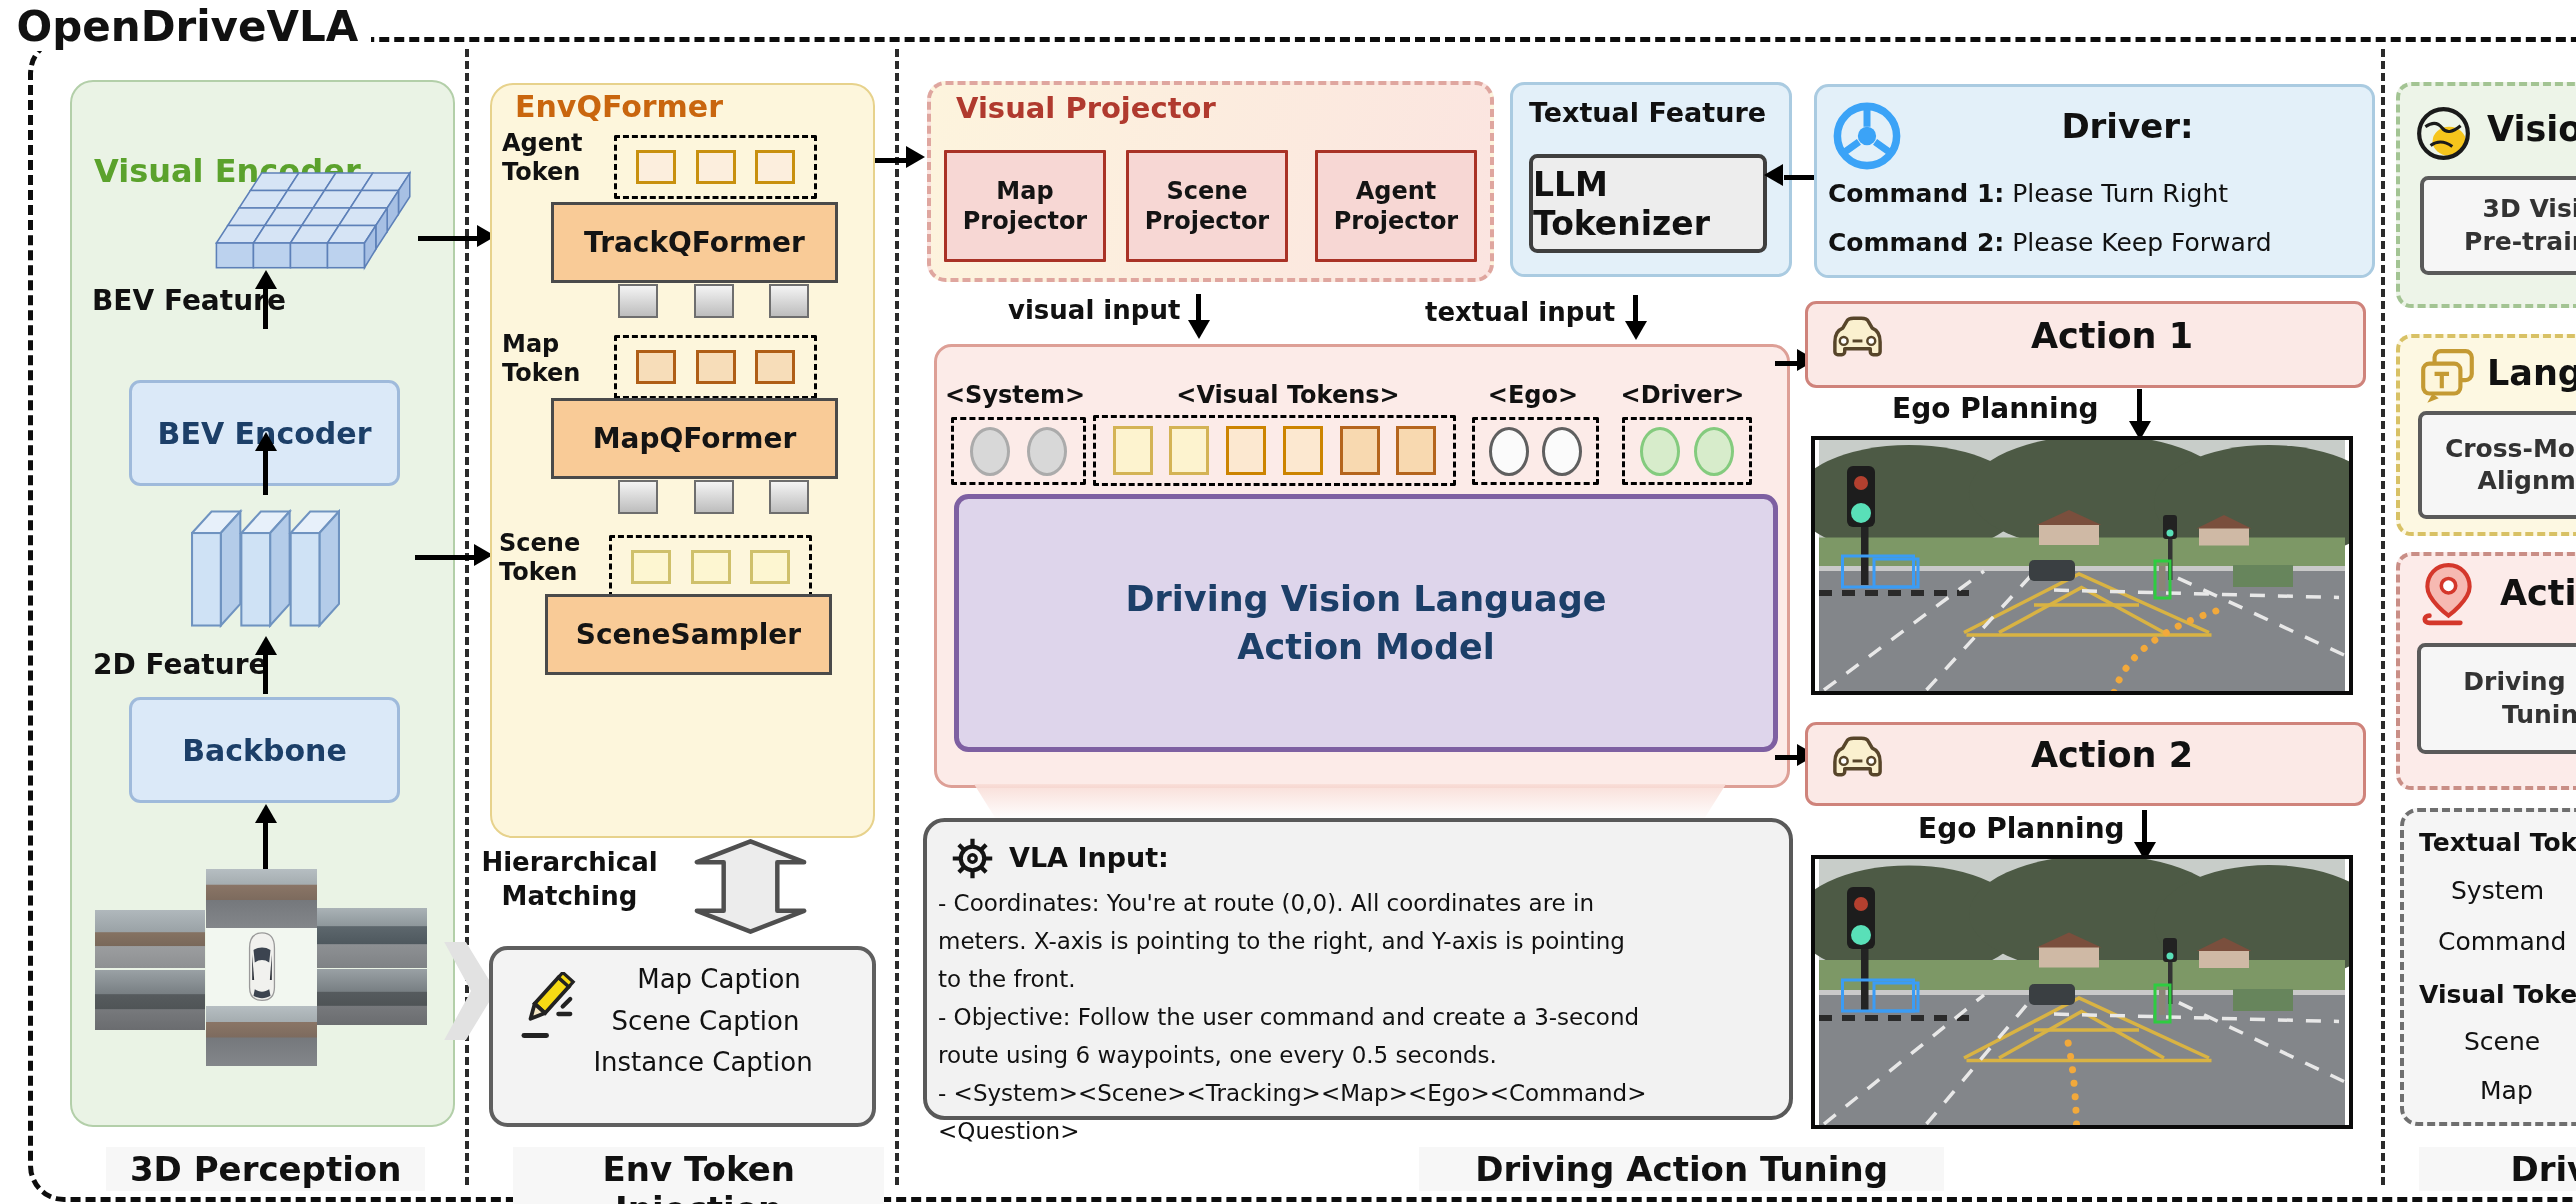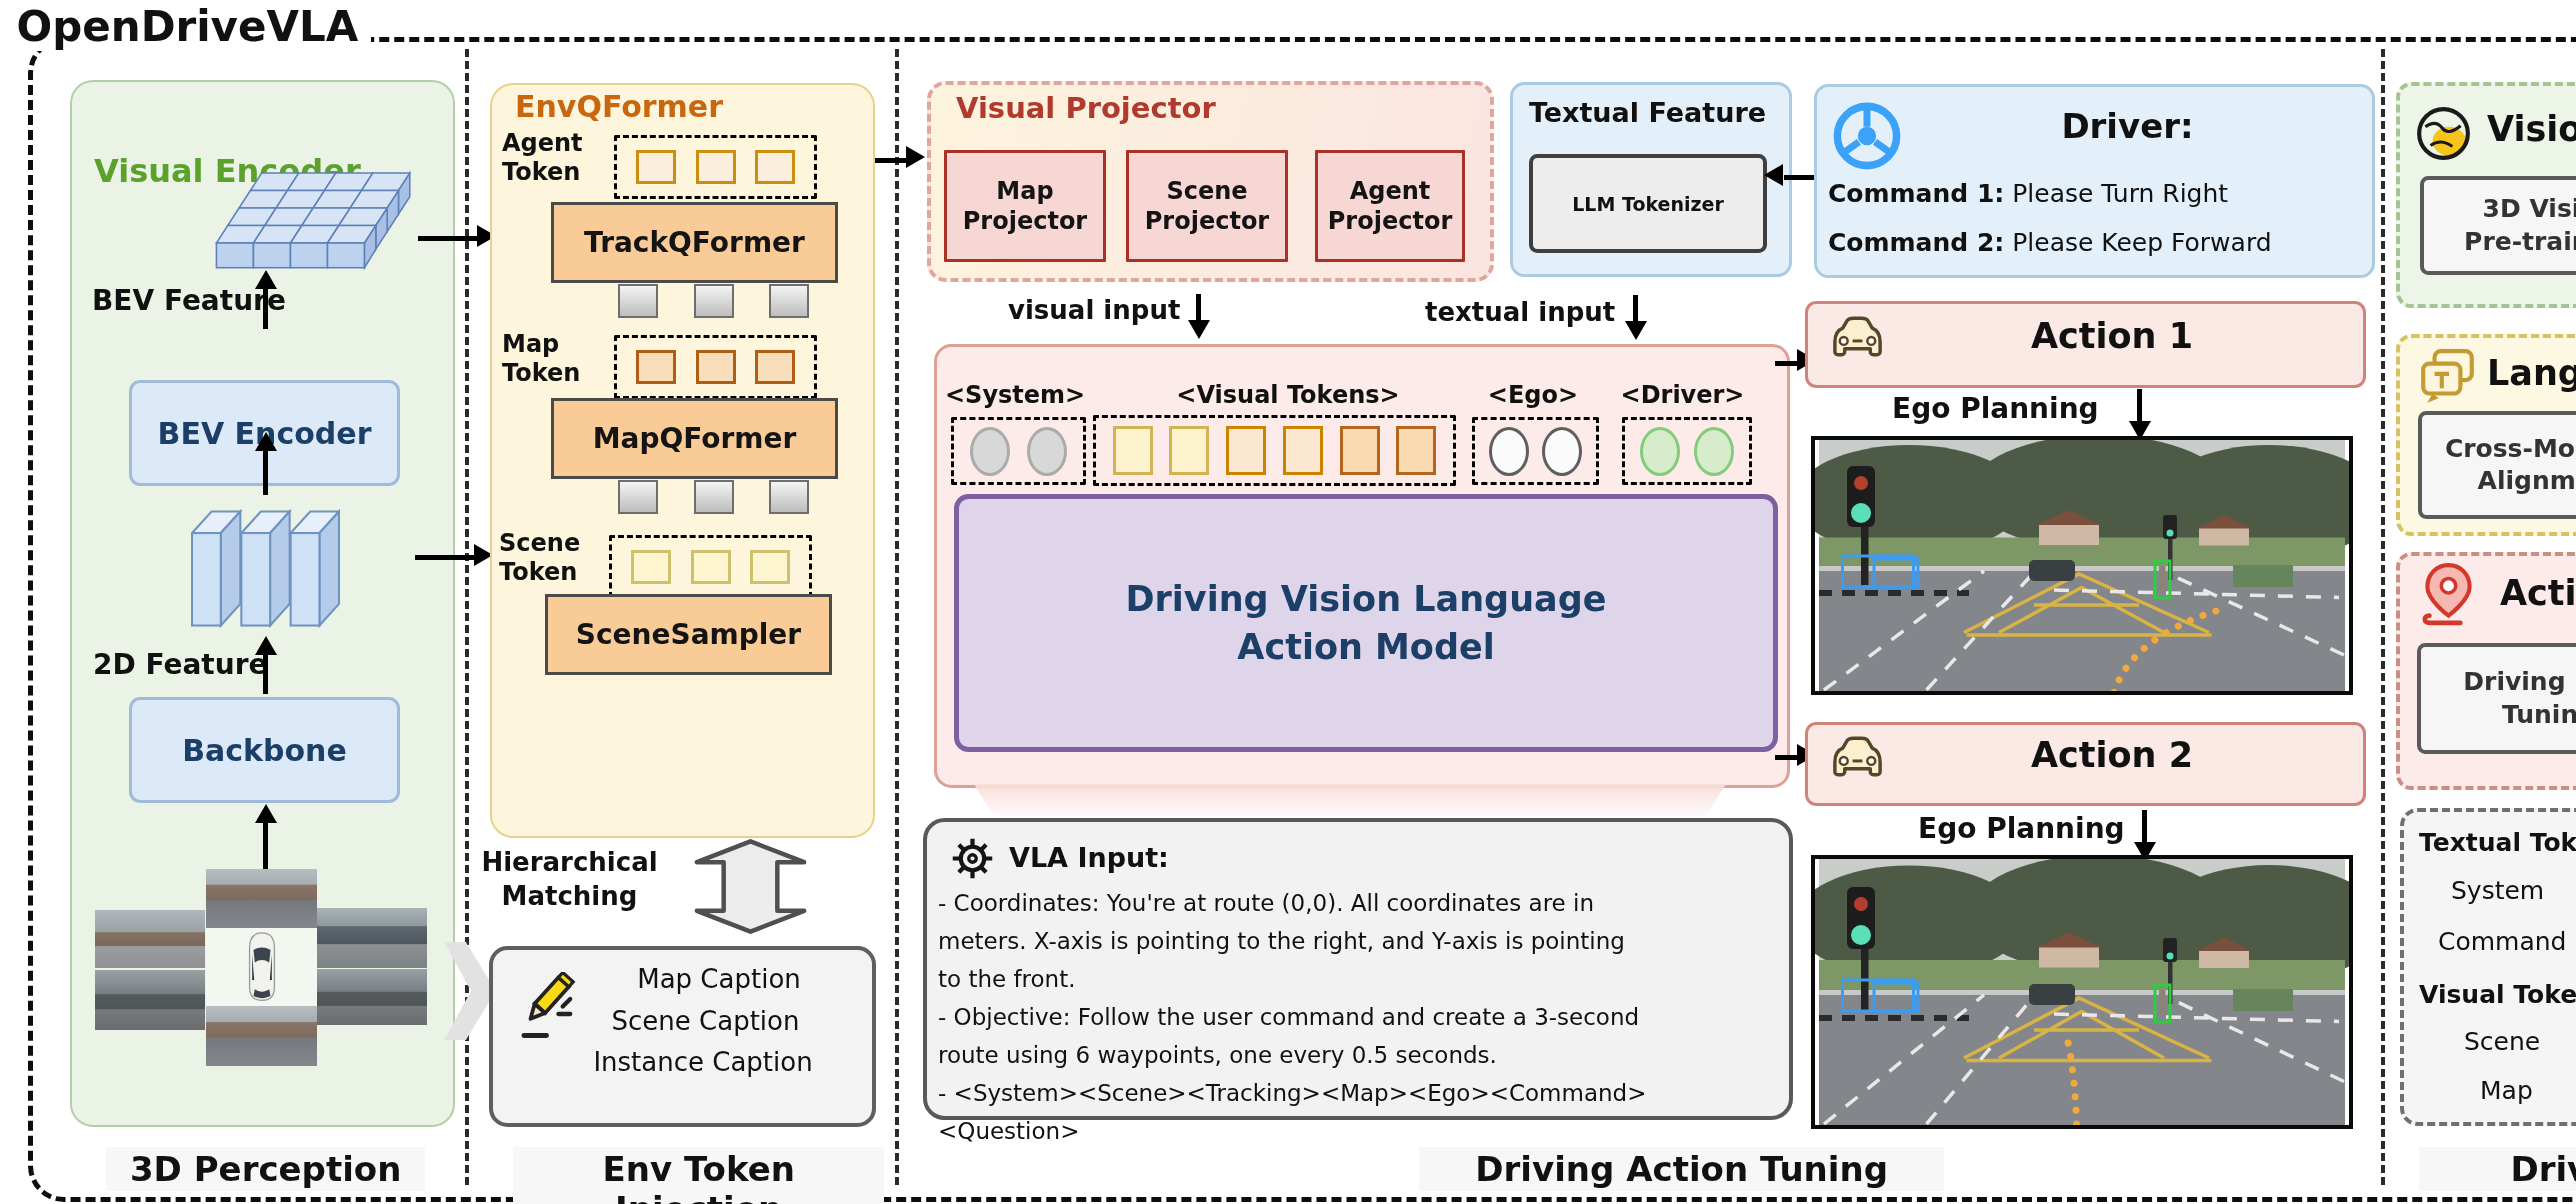--- a/index.html
+++ b/index.html
@@ -232,33 +232,33 @@
 
   <div class="abs seclabel" style="left:513px;top:1147px;width:361px;">Env Token Injection</div>
 
   <div class="abs hline" style="left:875px;top:158px;width:33px;"></div>
   <div class="abs tri tri-r" style="left:906px;top:146px;"></div>
 
   <div class="abs p-vp" style="left:927px;top:81px;width:559px;height:193px;"></div>
   <div class="abs b" style="left:956px;top:91px;font-size:29px;color:#b03a2e;">Visual Projector</div>
   <div class="abs projbox" style="left:944px;top:150px;width:162px;height:112px;font-size:24px;line-height:1.25;padding:0 15.5px;box-sizing:border-box;">Map Projector</div>
   <div class="abs projbox" style="left:1126px;top:150px;width:162px;height:112px;font-size:24px;line-height:1.25;padding:0 15.5px;box-sizing:border-box;">Scene Projector</div>
-  <div class="abs projbox" style="left:1315px;top:150px;width:150px;height:112px;font-size:24px;line-height:1.25;padding:0 15.5px;box-sizing:border-box;">Agent Projector</div>
+  <div class="abs projbox" style="left:1315px;top:150px;width:162px;height:112px;font-size:24px;line-height:1.25;padding:0 15.5px;box-sizing:border-box;">Agent Projector</div>
 
   <div class="abs b" style="left:1008px;top:295px;font-size:26px;">visual input</div>
   <div class="abs vline" style="left:1196px;top:294px;height:29px;"></div>
   <div class="abs tri tri-d" style="left:1188px;top:320px;"></div>
 
   <div class="abs b" style="left:1425px;top:297px;font-size:26px;">textual input</div>
   <div class="abs vline" style="left:1633px;top:295px;height:29px;"></div>
   <div class="abs tri tri-d" style="left:1625px;top:321px;"></div>
 
   <div class="abs p-blue" style="left:1510px;top:82px;width:276px;height:189px;"></div>
   <div class="abs b ctr" style="left:1515px;top:97px;width:265px;font-size:27px;">Textual Feature</div>
-  <div class="abs" style="left:1529px;top:154px;width:238px;height:99px;background:#ededed;border:4.6px solid #3f3f3f;border-radius:8.2px;display:flex;align-items:center;justify-content:center;font-size:19px;font-weight:bold;box-sizing:border-box;">LLM Tokenizer</div>
+  <div class="abs" style="left:1529px;top:154px;width:238px;height:99px;background:#ededed;border:4.6px solid #3f3f3f;border-radius:8.2px;display:flex;align-items:center;justify-content:center;font-size:33px;font-weight:bold;box-sizing:border-box;">LLM Tokenizer</div>
 
   <div class="abs p-blue" style="left:1814px;top:84px;width:555px;height:188px;"></div>
   <svg class="abs" style="left:1832px;top:101px;" width="70" height="70" viewBox="0 0 130 130">
     <circle cx="65" cy="65" r="55" fill="none" stroke="#3ba3f7" stroke-width="14"></circle>
     <circle cx="65" cy="65" r="17" fill="#3ba3f7"></circle>
     <path d="M65 48 V14 M50 76 L22 96 M80 76 L108 96" stroke="#3ba3f7" stroke-width="13"></path>
   </svg>
   <div class="abs b ctr" style="left:1906px;top:106px;width:443px;font-size:34px;">Driver:</div>
   <div class="abs" style="left:1828px;top:179px;font-size:25px;">
     <span class="b">Command 1:</span>

